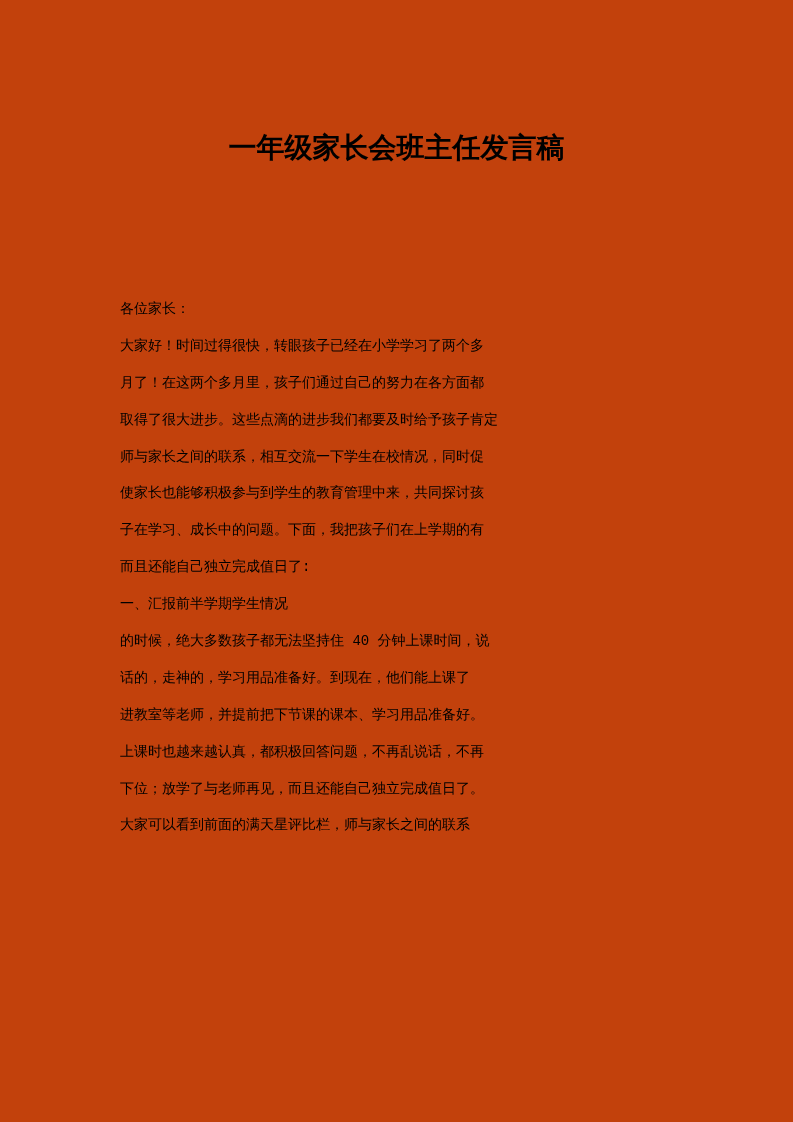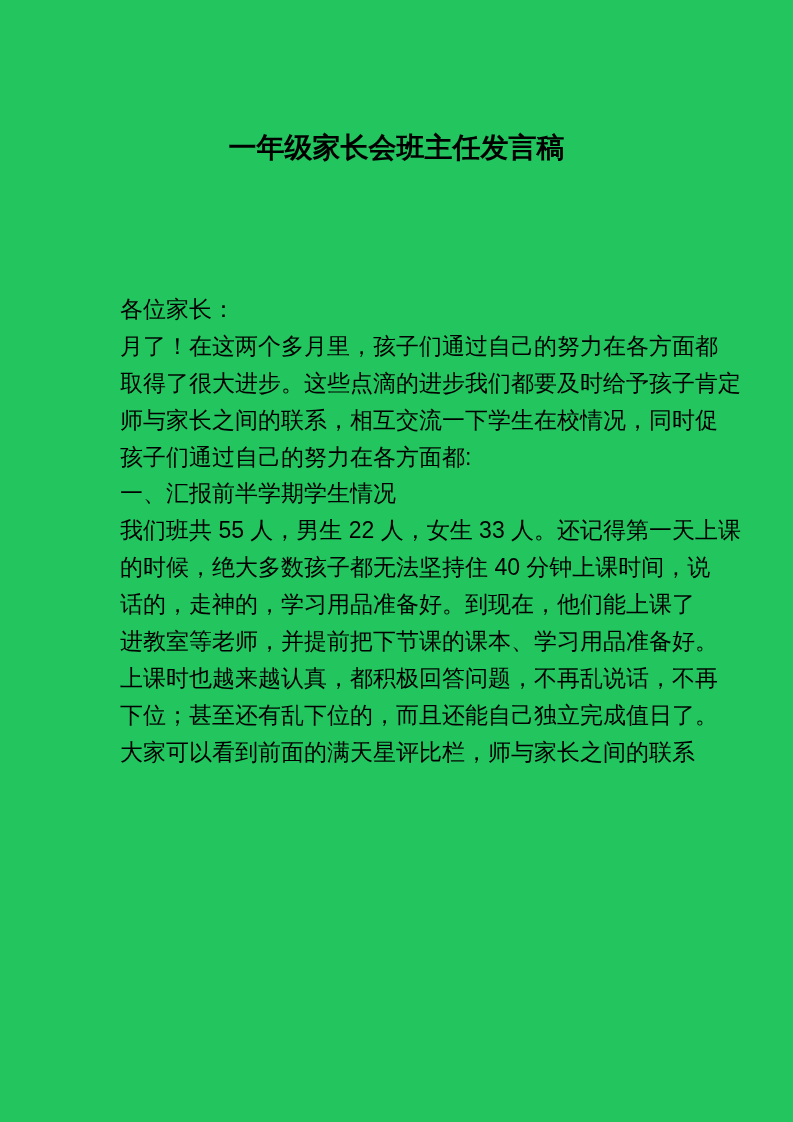--- a/index.html
+++ b/index.html
@@ -1,44 +1,46 @@
 <!DOCTYPE html>
 <html><head>
 <meta charset="utf-8">
 <style>
   html, body { margin: 0; padding: 0; background: #ffffff; }
   body { width: 793px; height: 1122px; position: relative; overflow: hidden; }
-  .page { position: absolute; left: 0; top: 0; width: 793px; height: 1122px; background: #22c55e; }
+  .page { position: absolute; left: 0; top: 0; width: 793px; height: 1122px; background: #c2410c; }
   .title {
     position: absolute; left: 0; top: 128px; width: 793px;
     text-align: center;
     font-family: "DejaVu Sans", sans-serif;
     font-weight: bold; font-size: 28px; line-height: 40px;
     color: #000000; letter-spacing: 0px;
   }
   .body {
     position: absolute; left: 120px; top: 291px; width: 560px;
-    font-family: Liberation Sans, sans-serif;
-    font-size: 23px; line-height: 36.9px; color: #000000;
+    font-family: Liberation Mono, monospace;
+    font-size: 14px; line-height: 36.9px; color: #000000;
   }
   .line { display: block; white-space: nowrap; height: 36.9px; }
 </style>
 </head>
 <body>
 
 <div class="page">
   <div class="title">一年级家长会班主任发言稿</div>
   <div class="body">
     <span class="line">各位家长：</span>
+    <span class="line">大家好！时间过得很快，转眼孩子已经在小学学习了两个多</span>
     <span class="line">月了！在这两个多月里，孩子们通过自己的努力在各方面都</span>
     <span class="line">取得了很大进步。这些点滴的进步我们都要及时给予孩子肯定</span>
     <span class="line">师与家长之间的联系，相互交流一下学生在校情况，同时促</span>
-    <span class="line">孩子们通过自己的努力在各方面都:</span>
+    <span class="line">使家长也能够积极参与到学生的教育管理中来，共同探讨孩</span>
+    <span class="line">子在学习、成长中的问题。下面，我把孩子们在上学期的有</span>
+    <span class="line">而且还能自己独立完成值日了:</span>
     <span class="line">一、汇报前半学期学生情况</span>
-    <span class="line">我们班共 55 人，男生 22 人，女生 33 人。还记得第一天上课</span>
     <span class="line">的时候，绝大多数孩子都无法坚持住 40 分钟上课时间，说</span>
     <span class="line">话的，走神的，学习用品准备好。到现在，他们能上课了</span>
     <span class="line">进教室等老师，并提前把下节课的课本、学习用品准备好。</span>
     <span class="line">上课时也越来越认真，都积极回答问题，不再乱说话，不再</span>
-    <span class="line">下位；甚至还有乱下位的，而且还能自己独立完成值日了。</span>
+    <span class="line">下位；放学了与老师再见，而且还能自己独立完成值日了。</span>
     <span class="line">大家可以看到前面的满天星评比栏，师与家长之间的联系</span>
   </div>
 </div>
 
 </body></html>

